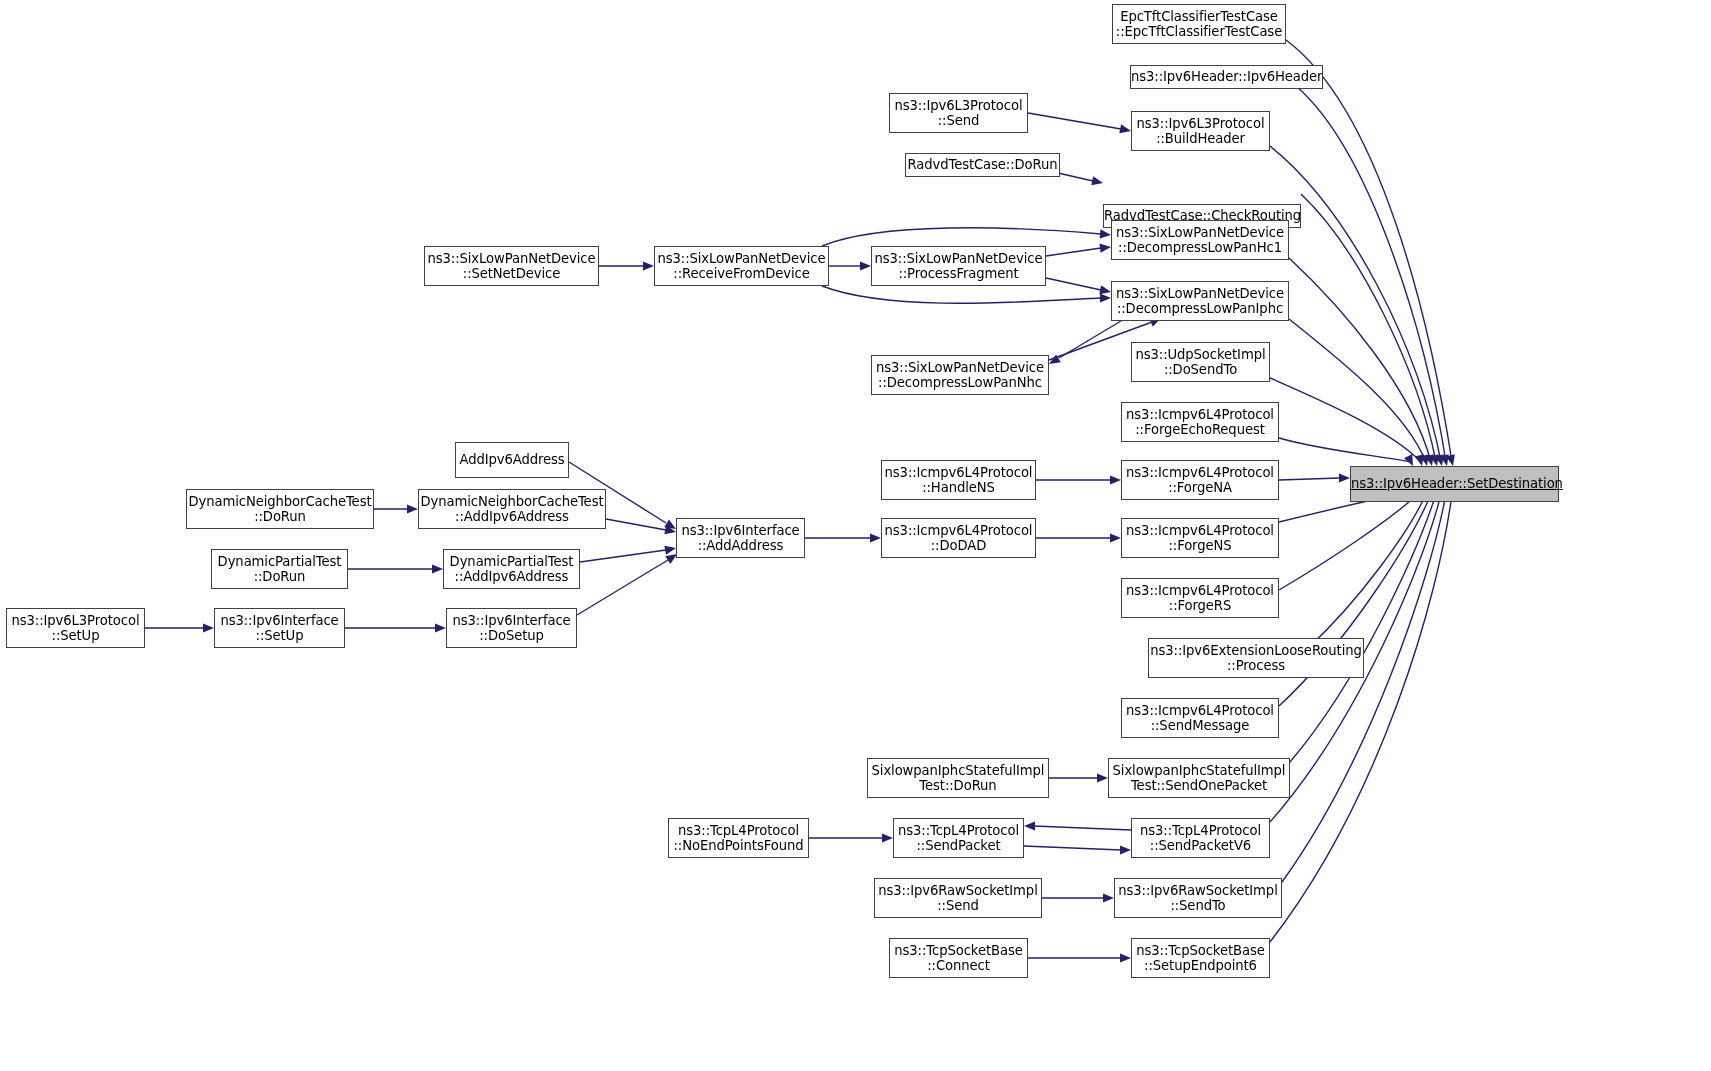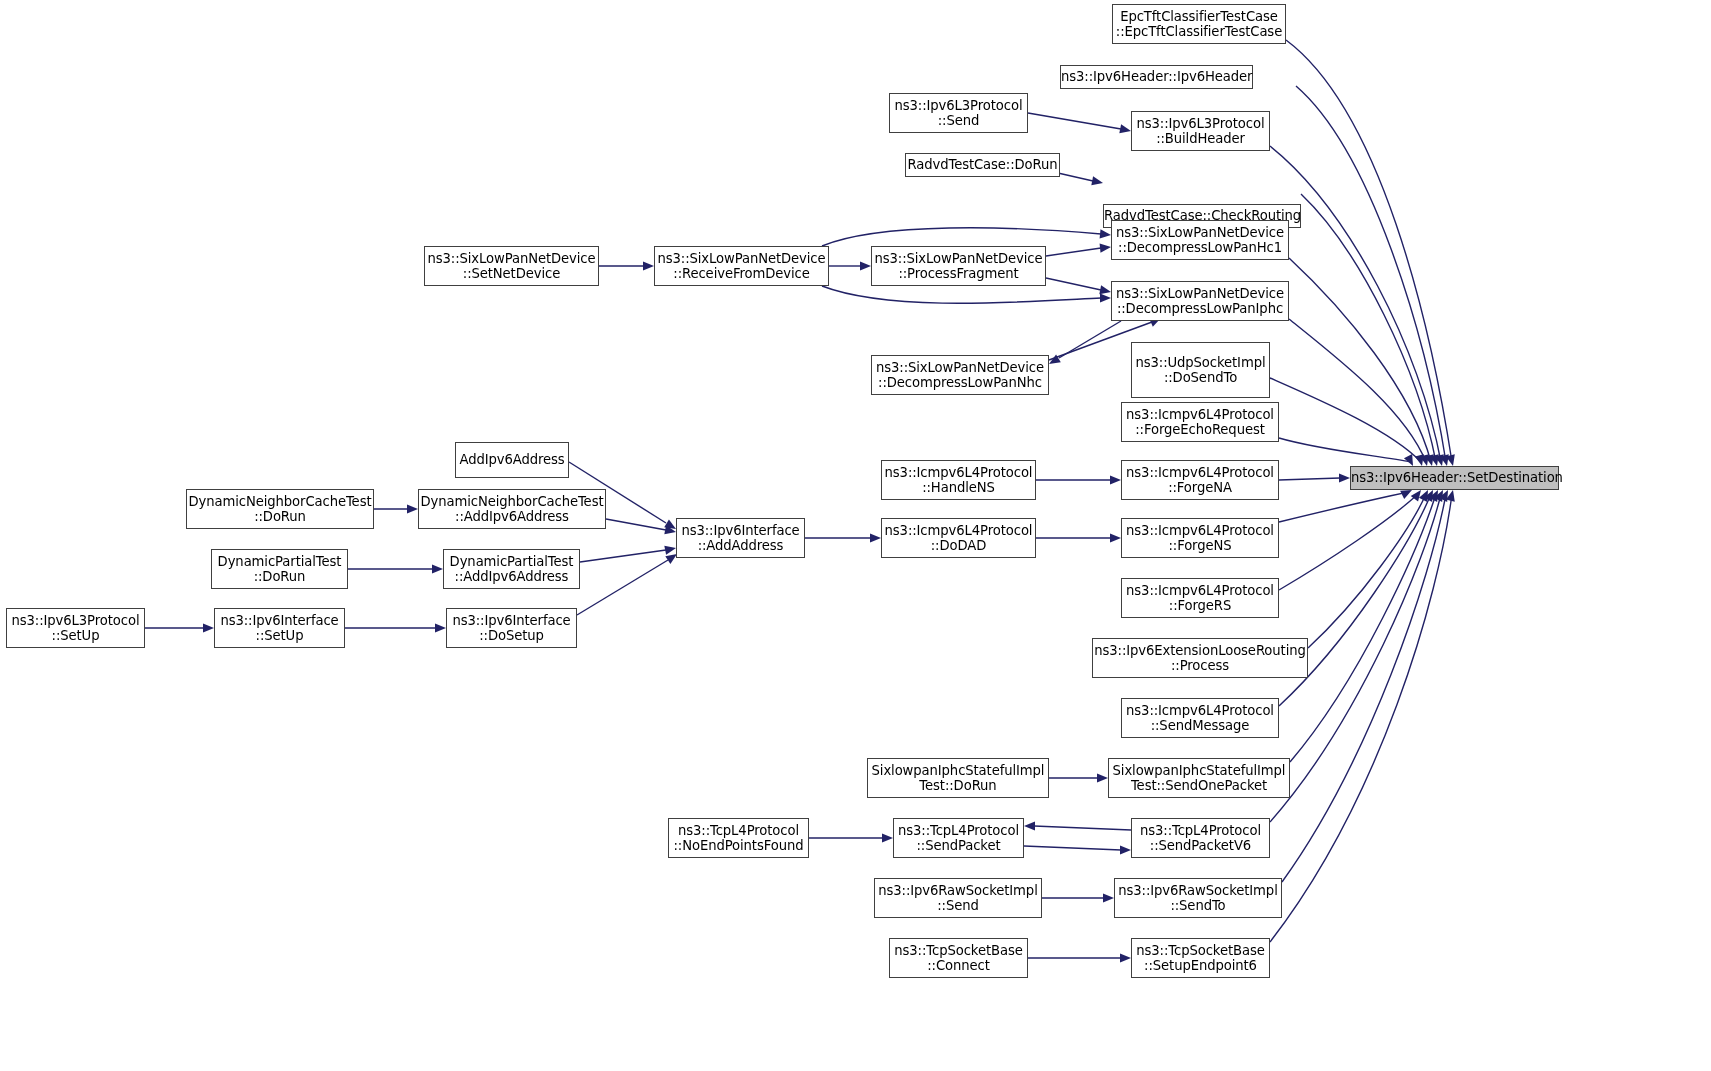--- a/index.html
+++ b/index.html
@@ -119,40 +119,40 @@
       <path d="M1270,822 C1360,720 1425,560 1441,494" fill="none" stroke="#222266" stroke-width="1.4"></path>
       <polygon points="1443,490 1442.1950155281,501.89588164029885 1433.9662853709008,497.7815165616993" fill="#222266"></polygon>
       <path d="M1282,882 C1370,760 1430,580 1446,494" fill="none" stroke="#222266" stroke-width="1.4"></path>
       <polygon points="1448,490 1447.1950155281,501.89588164029885 1438.9662853709008,497.7815165616993" fill="#222266"></polygon>
       <path d="M1270,942 C1380,800 1438,600 1452,494" fill="none" stroke="#222266" stroke-width="1.4"></path>
       <polygon points="1453,490 1454.7947636252688,501.78723137676576 1445.869452623932,499.55590362643153" fill="#222266"></polygon>
     </svg>
   <div id="nodes">
       <div class="node" style="left: 1112px; top: 4px; width: 174px; height: 40px; justify-content: flex-end;"><span>EpcTftClassifierTestCase
 ::EpcTftClassifierTestCase</span></div>
-      <div class="node" style="left: 1060px; top: 65px; width: 193px; height: 24px;"><span>ns3::Ipv6Header::Ipv6Header</span></div>
+      <div class="node" style="left: 1130px; top: 65px; width: 193px; height: 24px;"><span>ns3::Ipv6Header::Ipv6Header</span></div>
       <div class="node" style="left: 889px; top: 93px; width: 139px; height: 40px;"><span>ns3::Ipv6L3Protocol
 ::Send</span></div>
       <div class="node" style="left: 1131px; top: 111px; width: 139px; height: 40px;"><span>ns3::Ipv6L3Protocol
 ::BuildHeader</span></div>
       <div class="node" style="left: 881px; top: 153px; width: 155px; height: 24px; margin-left: 24px;"><span>RadvdTestCase::DoRun</span></div>
       <div class="node" style="left: 1103px; top: 172px; width: 198px; height: 24px; margin-top: 32px;"><span>RadvdTestCase::CheckRouting</span></div>
       <div class="node" style="left: 424px; top: 246px; width: 175px; height: 40px;"><span>ns3::SixLowPanNetDevice
 ::SetNetDevice</span></div>
       <div class="node" style="left: 654px; top: 246px; width: 175px; height: 40px;"><span>ns3::SixLowPanNetDevice
 ::ReceiveFromDevice</span></div>
       <div class="node" style="left: 871px; top: 246px; width: 175px; height: 40px;"><span>ns3::SixLowPanNetDevice
 ::ProcessFragment</span></div>
       <div class="node" style="left: 1111px; top: 220px; width: 178px; height: 40px;"><span>ns3::SixLowPanNetDevice
 ::DecompressLowPanHc1</span></div>
       <div class="node" style="left: 1111px; top: 281px; width: 178px; height: 40px;"><span>ns3::SixLowPanNetDevice
 ::DecompressLowPanIphc</span></div>
       <div class="node" style="left: 871px; top: 355px; width: 178px; height: 40px;"><span>ns3::SixLowPanNetDevice
 ::DecompressLowPanNhc</span></div>
-      <div class="node" style="left: 1131px; top: 342px; width: 139px; height: 56px;"><span>ns3::UdpSocketImpl
+      <div class="node" style="left: 1131px; top: 342px; width: 139px; height: 40px;"><span>ns3::UdpSocketImpl
 ::DoSendTo</span></div>
       <div class="node" style="left: 1121px; top: 402px; width: 158px; height: 40px;"><span>ns3::Icmpv6L4Protocol
 ::ForgeEchoRequest</span></div>
       <div class="node" style="left: 455px; top: 442px; width: 114px; height: 36px;"><span>AddIpv6Address</span></div>
       <div class="node" style="left: 186px; top: 489px; width: 188px; height: 40px;"><span>DynamicNeighborCacheTest
 ::DoRun</span></div>
       <div class="node" style="left: 418px; top: 489px; width: 188px; height: 40px;"><span>DynamicNeighborCacheTest
 ::AddIpv6Address</span></div>
       <div class="node" style="left: 881px; top: 460px; width: 155px; height: 40px;"><span>ns3::Icmpv6L4Protocol
 ::HandleNS</span></div>
@@ -169,21 +169,21 @@
       <div class="node" style="left: 443px; top: 549px; width: 137px; height: 40px;"><span>DynamicPartialTest
 ::AddIpv6Address</span></div>
       <div class="node" style="left: 1121px; top: 578px; width: 158px; height: 40px;"><span>ns3::Icmpv6L4Protocol
 ::ForgeRS</span></div>
       <div class="node" style="left: 6px; top: 608px; width: 139px; height: 40px;"><span>ns3::Ipv6L3Protocol
 ::SetUp</span></div>
       <div class="node" style="left: 214px; top: 608px; width: 131px; height: 40px;"><span>ns3::Ipv6Interface
 ::SetUp</span></div>
       <div class="node" style="left: 446px; top: 608px; width: 131px; height: 40px;"><span>ns3::Ipv6Interface
 ::DoSetup</span></div>
-      <div class="node" style="left: 1092px; top: 638px; width: 216px; height: 40px;"><span>ns3::Ipv6ExtensionLooseRouting
+      <div class="node" style="left: 1148px; top: 638px; width: 216px; height: 40px;"><span>ns3::Ipv6ExtensionLooseRouting
 ::Process</span></div>
       <div class="node" style="left: 1121px; top: 698px; width: 158px; height: 40px;"><span>ns3::Icmpv6L4Protocol
 ::SendMessage</span></div>
       <div class="node" style="left: 867px; top: 758px; width: 182px; height: 40px;"><span>SixlowpanIphcStatefulImpl
 Test::DoRun</span></div>
       <div class="node" style="left: 1108px; top: 758px; width: 182px; height: 40px;"><span>SixlowpanIphcStatefulImpl
 Test::SendOnePacket</span></div>
       <div class="node" style="left: 668px; top: 818px; width: 141px; height: 40px;"><span>ns3::TcpL4Protocol
 ::NoEndPointsFound</span></div>
       <div class="node" style="left: 893px; top: 818px; width: 131px; height: 40px;"><span>ns3::TcpL4Protocol
@@ -191,15 +191,15 @@
       <div class="node" style="left: 1131px; top: 818px; width: 139px; height: 40px;"><span>ns3::TcpL4Protocol
 ::SendPacketV6</span></div>
       <div class="node" style="left: 874px; top: 878px; width: 168px; height: 40px;"><span>ns3::Ipv6RawSocketImpl
 ::Send</span></div>
       <div class="node" style="left: 1114px; top: 878px; width: 168px; height: 40px;"><span>ns3::Ipv6RawSocketImpl
 ::SendTo</span></div>
       <div class="node" style="left: 889px; top: 938px; width: 139px; height: 40px;"><span>ns3::TcpSocketBase
 ::Connect</span></div>
       <div class="node" style="left: 1131px; top: 938px; width: 139px; height: 40px;"><span>ns3::TcpSocketBase
 ::SetupEndpoint6</span></div>
-      <div class="node target" style="left: 1350px; top: 466px; width: 209px; height: 24px;"><span>ns3::Ipv6Header::SetDestination</span></div>
+      <div class="node target" style="left: 1350px; top: 466px; width: 209px; height: 36px; text-decoration: underline;"><span>ns3::Ipv6Header::SetDestination</span></div>
     </div>
 </div>
 
 </body></html>

